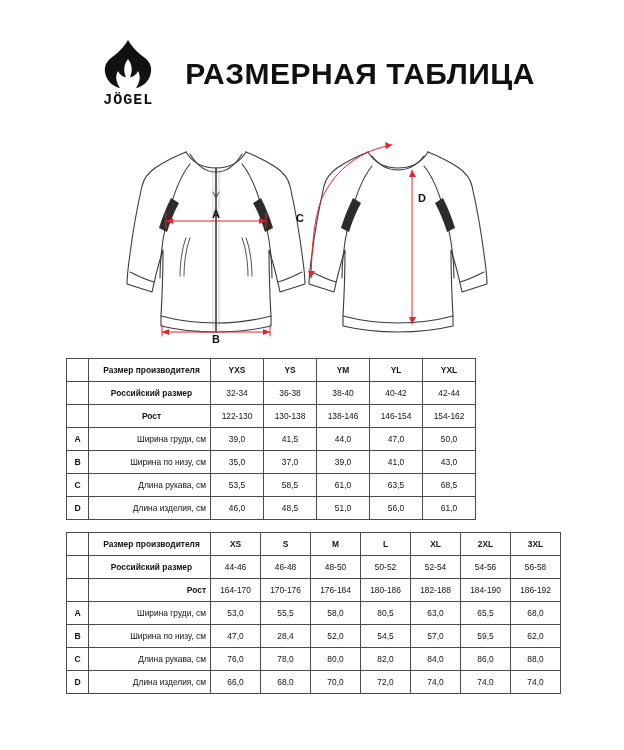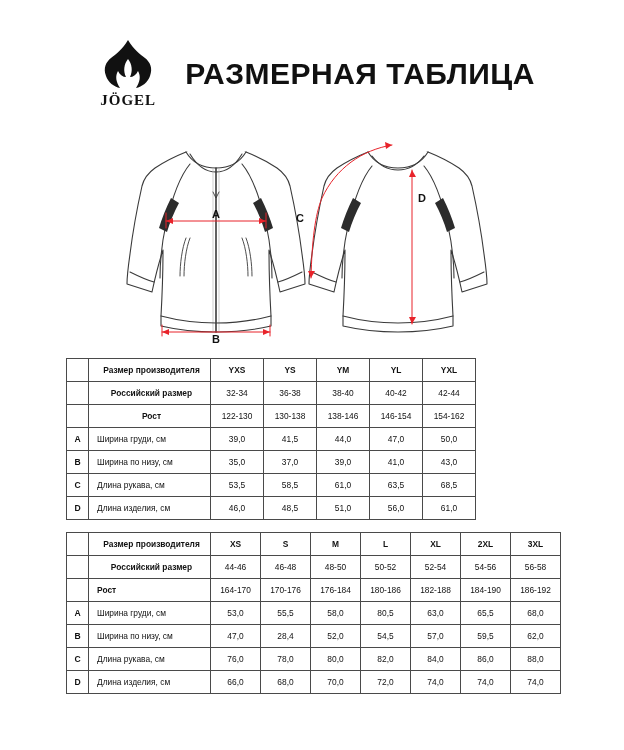--- a/index.html
+++ b/index.html
@@ -34,21 +34,21 @@
     width: 78px;
     height: 72px;
     display: flex;
     flex-direction: column;
     align-items: center;
     justify-content: flex-start;
     margin-right: 18px;
   }
   .logo svg { display: block; }
   .logo-word {
-    font-family: Liberation Serif, serif;
+    font-family: Liberation Mono, monospace;
     font-size: 15px;
     font-weight: bold;
     letter-spacing: 1px;
     margin-top: 2px;
     color: #111;
   }
   .title {
     font-family: "Liberation Sans", sans-serif;
     font-size: 30px;
     font-weight: bold;
@@ -79,21 +79,21 @@
   table td, table th {
     border: 1px solid #4a4a4a;
     height: 23px;
     padding: 0 4px;
     font-weight: normal;
     text-align: center;
     vertical-align: middle;
     white-space: nowrap;
   }
   .lbl-col { width: 22px; font-weight: bold; font-size: 8.6px; }
-  .desc-col { width: 122px; text-align: left; padding-left: 8px; }
+  .desc-col { width: 122px; text-align: right; padding-left: 8px; }
   .hdr-label { font-weight: bold; }
   .row-head { font-weight: bold; }
   .size-col-1 { width: 53px; border-radius: 7px; }
   .size-col-2 { width: 50px; margin-top: 21px; }
 </style>
 </head>
 <body>
 
 <div class="page">
 

